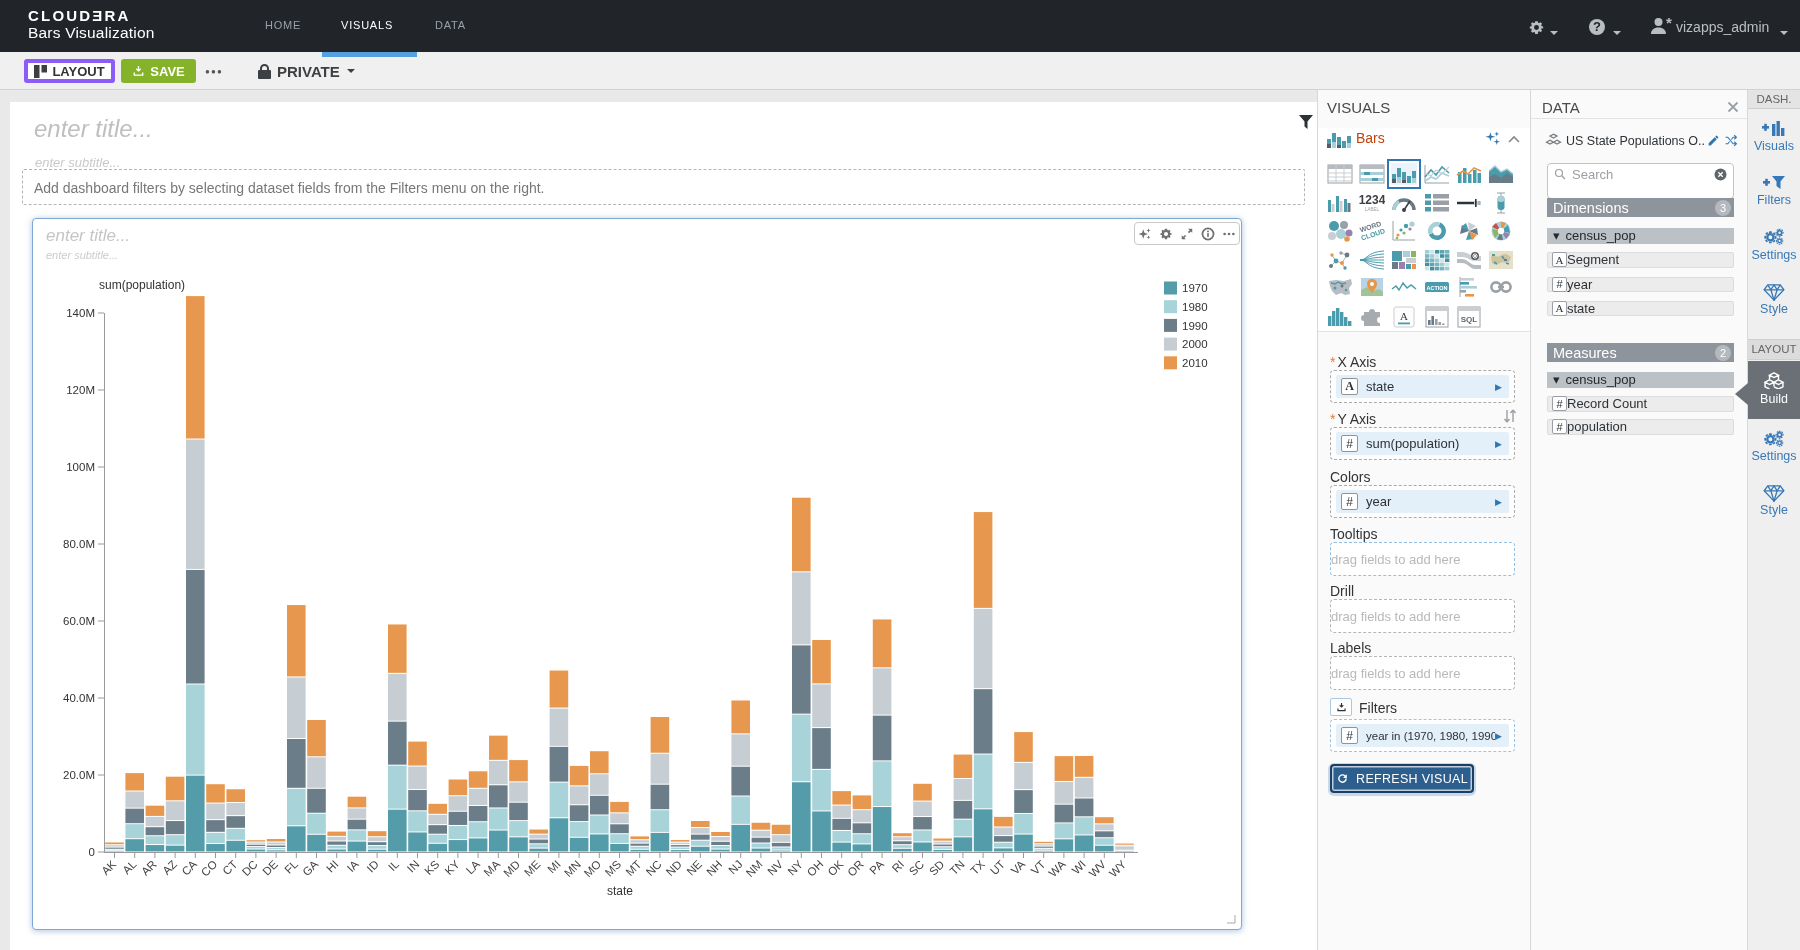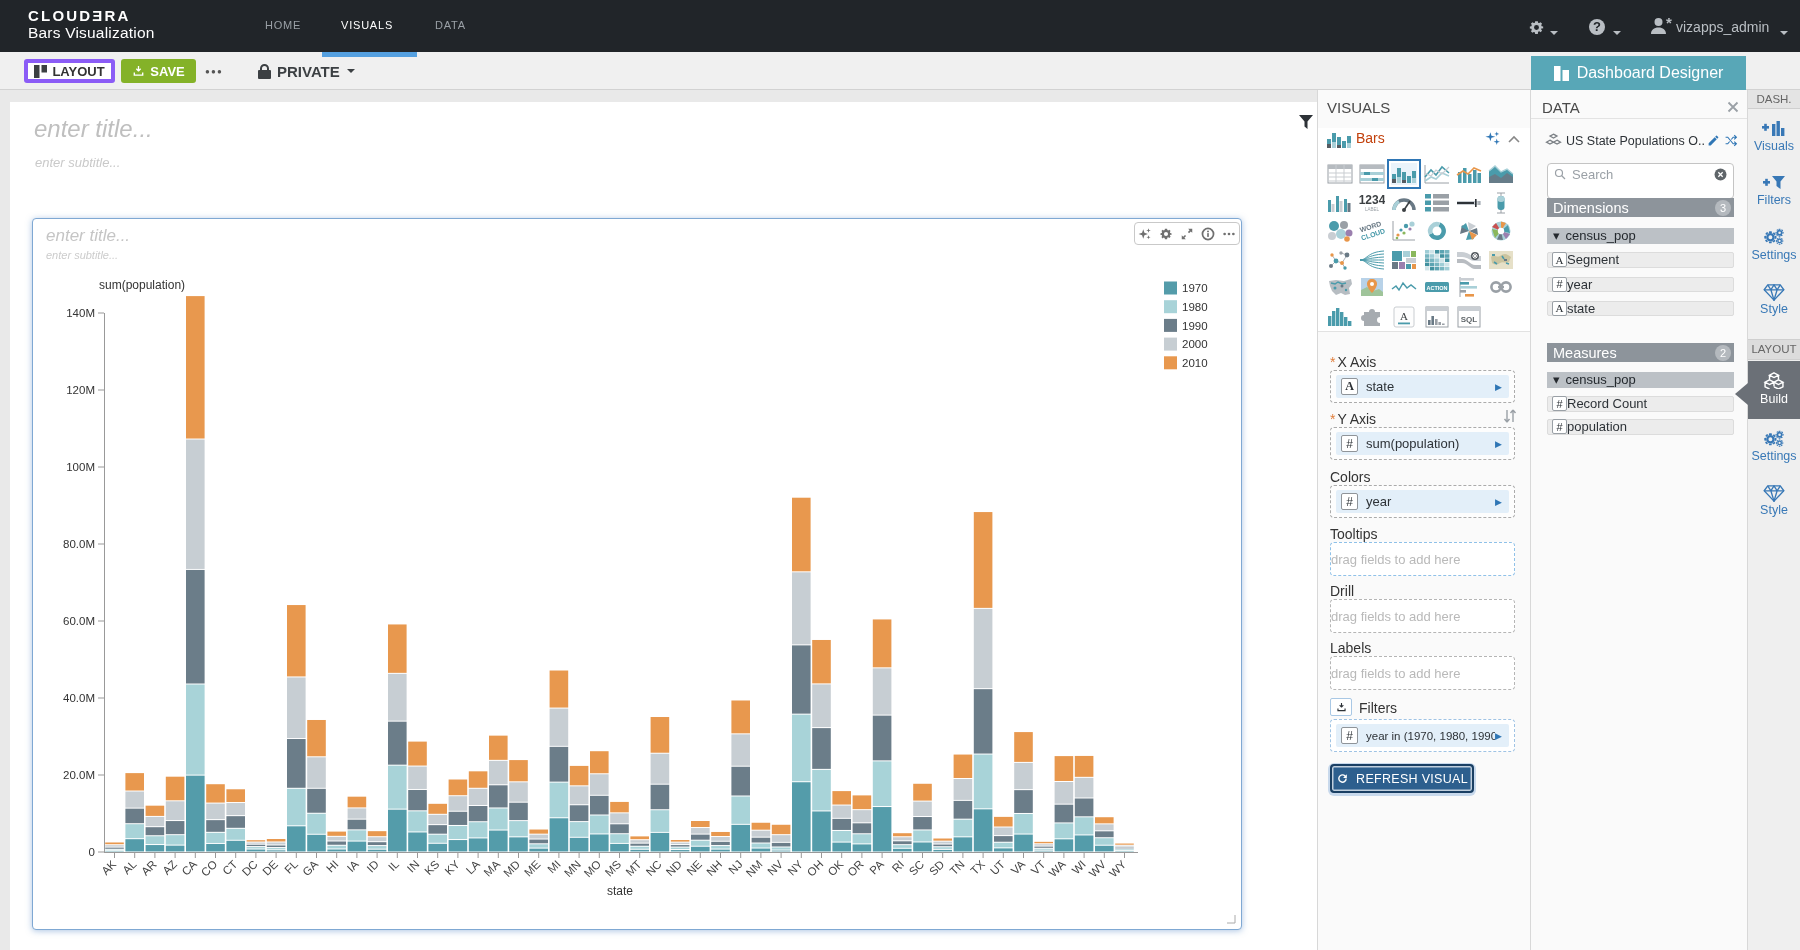--- a/index.html
+++ b/index.html
@@ -97,27 +97,27 @@
     <div class="btn" id="savebtn"><svg width="13" height="13" viewBox="0 0 24 24">
         <path d="M12 2v9m0 0l-4-4m4 4l4-4" stroke="#fff" stroke-width="2.4" fill="none"></path>
         <path fill="#fff" d="M3 14v6h18v-6h-2.5v3.5h-13V14z"></path>
       </svg>SAVE</div>
     <div class="btn" id="dots">●●●</div>
     <div id="private" class="abs"><svg width="13" height="15" viewBox="0 0 13 15">
         <path fill="#3c4043" d="M2 6V4.5a4.5 4.5 0 0 1 9 0V6h-2V4.5a2.5 2.5 0 0 0-5 0V6zM1 6h11a1 1 0 0 1 1 1v7a1 1 0 0 1-1 1H1a1 1 0 0 1-1-1V7a1 1 0 0 1 1-1z"></path>
       </svg>PRIVATE <svg width="10" height="10" viewBox="0 0 10 10">
         <path fill="#3c4043" d="M1 3l4 4 4-4z"></path>
       </svg></div>
-    <div class="btn" id="ddbtn"><svg width="15" height="15" viewBox="0 0 15 15">
-        <path fill="#fff" d="M0 0h6.5v15H0zM8.5 4H15v11H8.5z"></path>
-      </svg>Dashboard Designer</div>
   </div>
 <div id="canvas" class="abs">
     <div id="dtitle" class="abs">enter title...</div>
     <div id="dsub" class="abs">enter subtitle...</div>
+    <div id="filterbar" class="abs">
+      <span>Add dashboard filters by selecting dataset fields from the Filters menu on the right.</span>
+    </div>
     <svg id="funnel" class="abs" width="14" height="14" viewBox="0 0 14 14">
       <path fill="#2d3237" d="M0 0h14L8.5 6.5V14l-3-2.5V6.5z"></path>
     </svg>
     <div id="visual" class="abs">
       <div id="vtitle" class="abs">enter title...</div>
       <div id="vsub" class="abs">enter subtitle...</div>
       <div id="vtools" class="abs">
         <svg width="14" height="14" viewBox="0 0 24 24">
           <path fill="#707070" d="M9 4l2 6 6 2-6 2-2 6-2-6-6-2 6-2z"></path>
           <path fill="#707070" d="M18 2l1 3 3 1-3 1-1 3-1-3-3-1 3-1zM18 14l.9 2.6 2.6.9-2.6.9-.9 2.6-.9-2.6-2.6-.9 2.6-.9z"></path>

